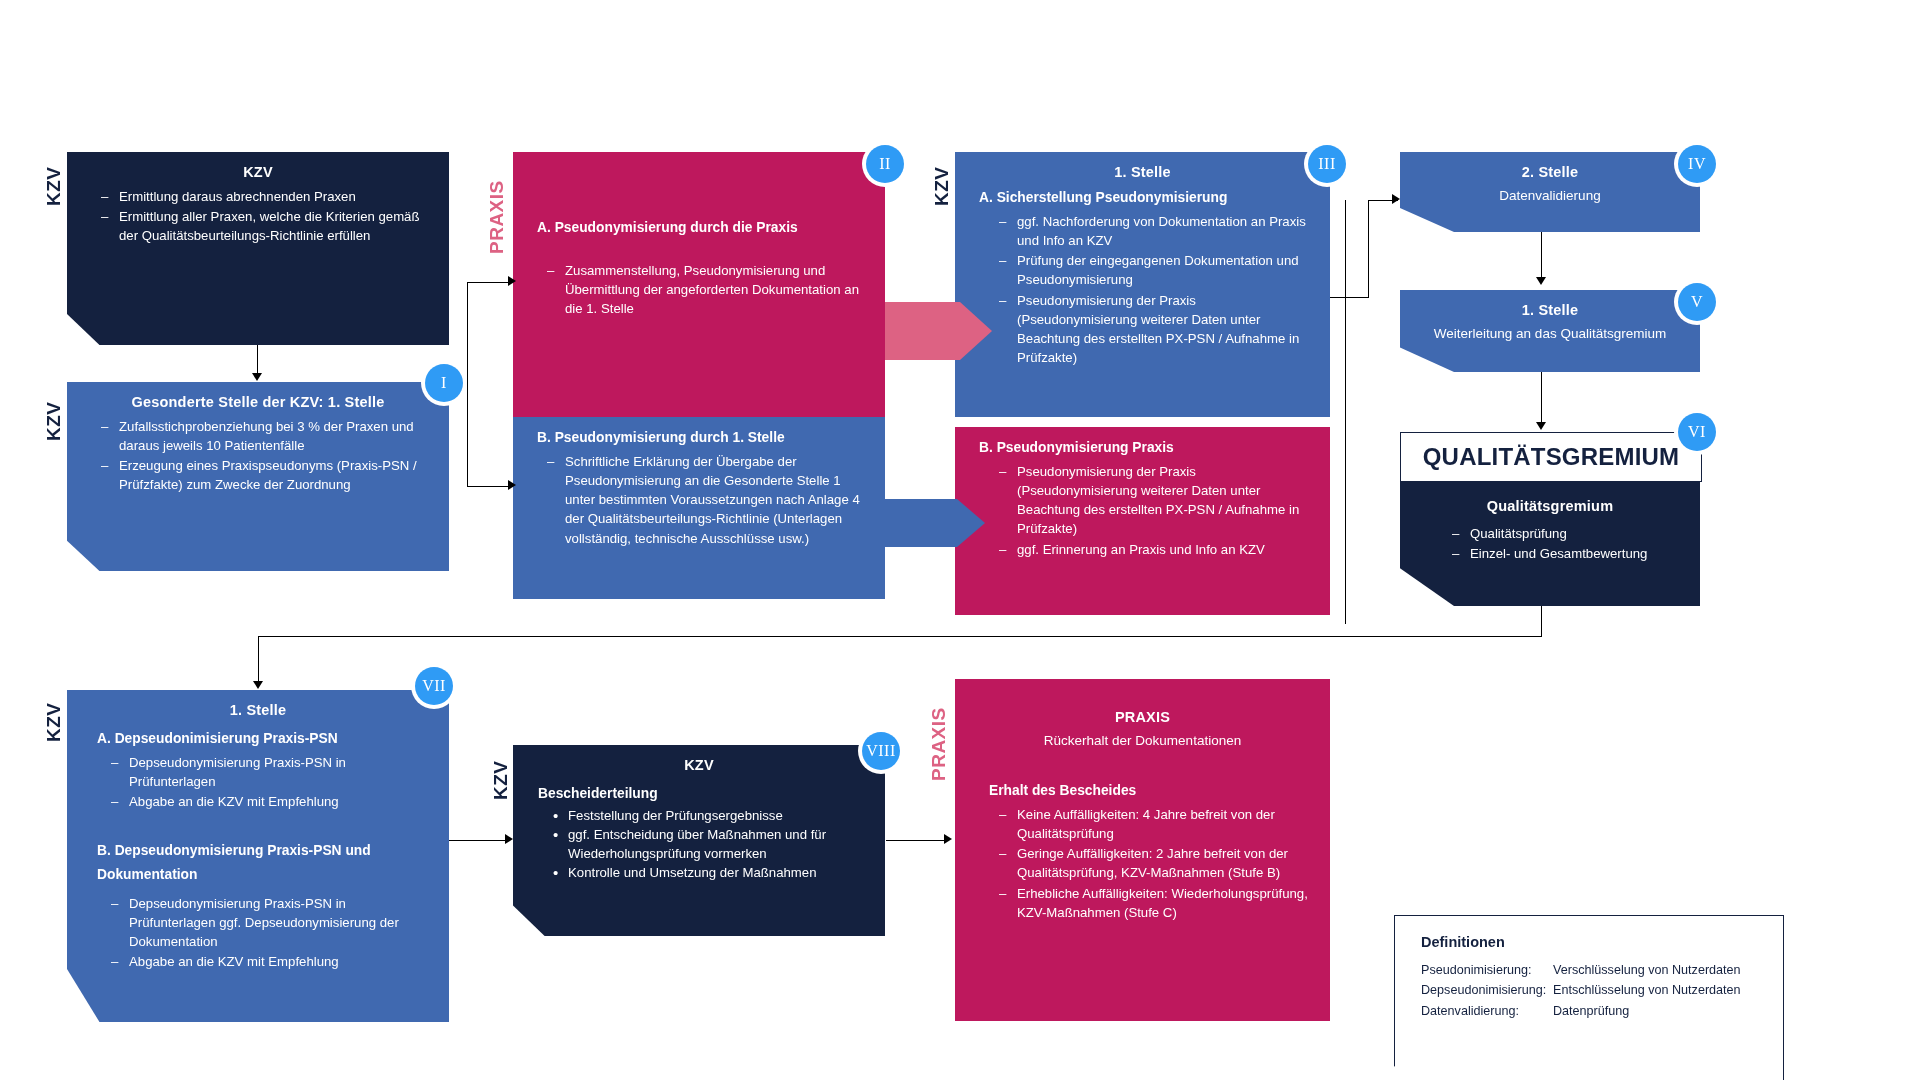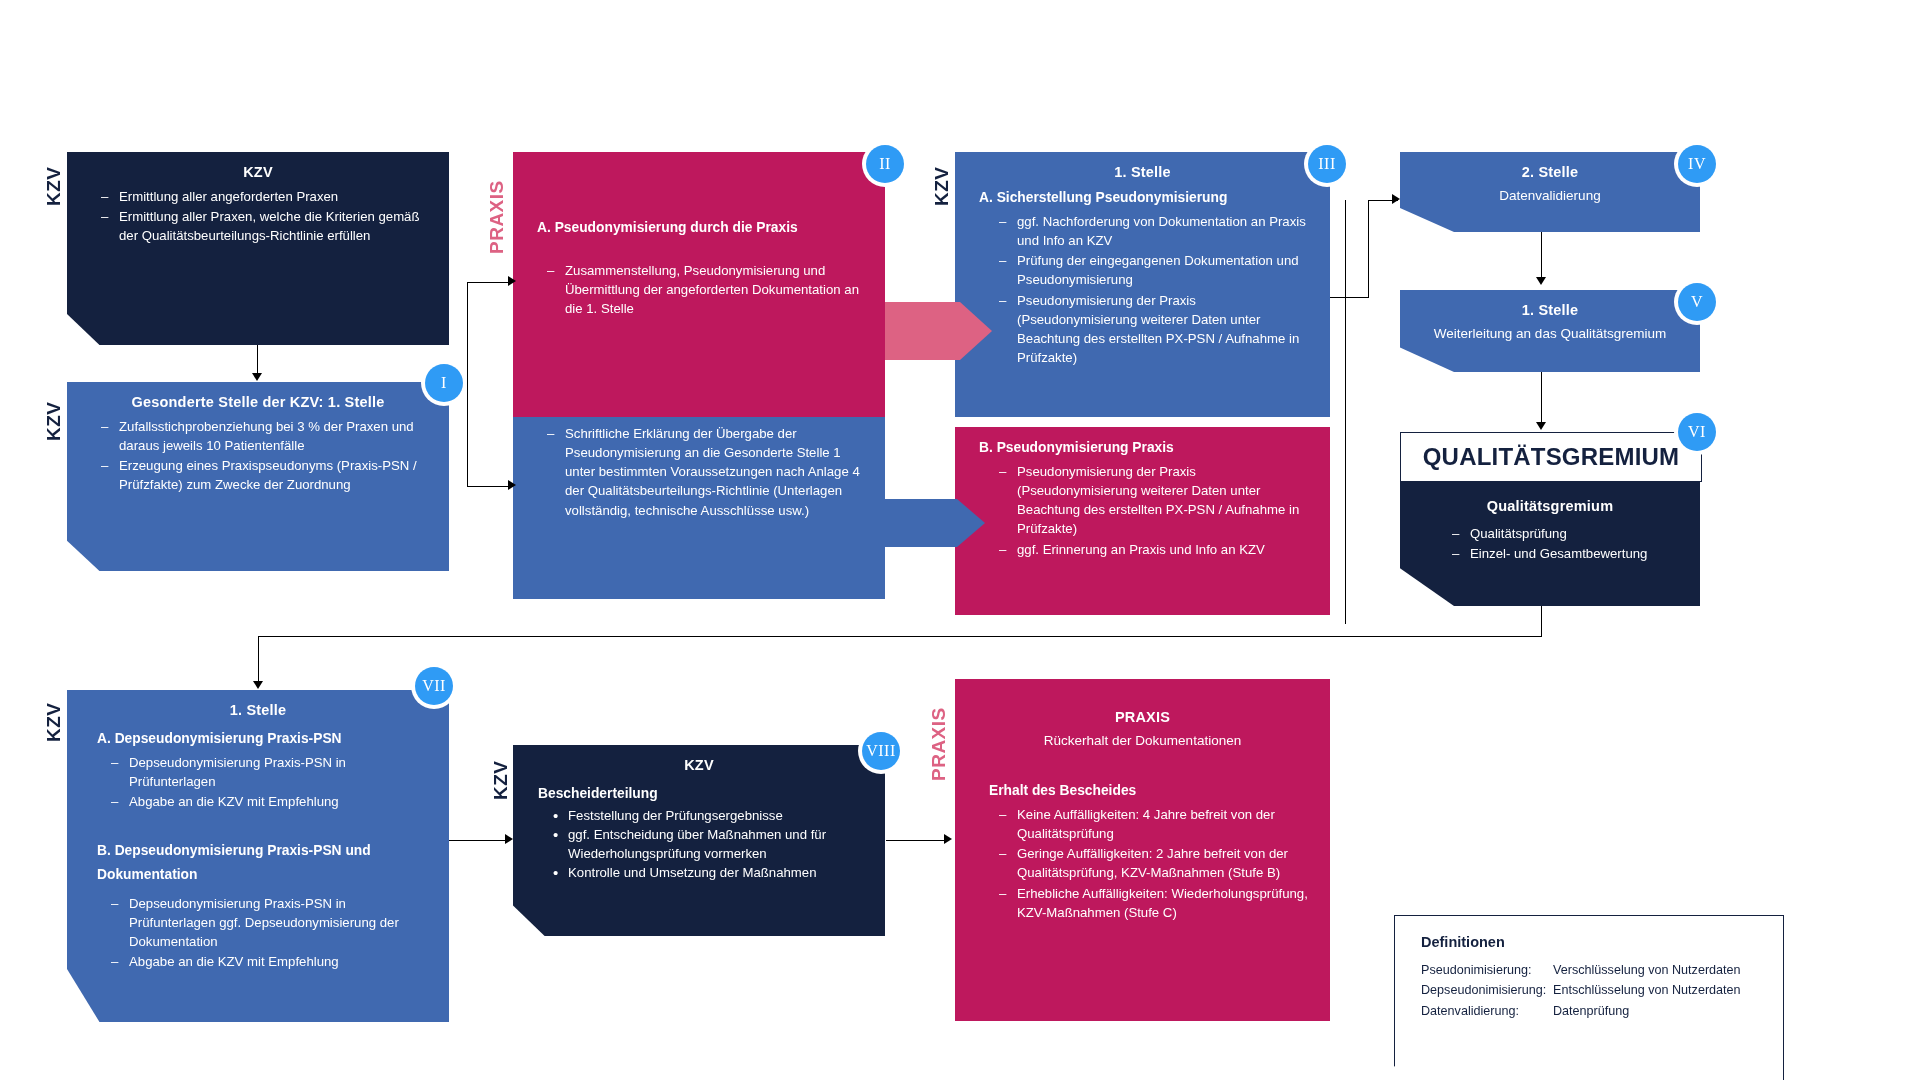--- a/index.html
+++ b/index.html
@@ -109,21 +109,21 @@
 </style>
 </head>
 <body>
 
 <div class="stage">
 
   <div class="vtag kzv" style="left:44px;top:144px;height:62px;">KZV</div>
   <div class="box navy clip-corner" style="left:67px;top:152px;width:382px;height:193px;">
     <div class="bx-title">KZV</div>
     <ul class="list">
-      <li>Ermittlung aller angeforderten Praxen</li>
+      <li>Ermittlung daraus abrechnenden Praxen</li>
       <li>Ermittlung aller Praxen, welche die Kriterien gemäß der Qualitätsbeurteilungs-Richtlinie erfüllen</li>
     </ul>
   </div>
 
   <div class="ln lv" style="left:257px;top:345px;height:30px;"></div>
   <div class="arrow-d" style="left:252px;top:373px;"></div>
 
   <div class="vtag kzv" style="left:44px;top:379px;height:62px;">KZV</div>
   <div class="box blue clip-corner" style="left:67px;top:382px;width:382px;height:189px;">
     <div class="bx-title">Gesonderte Stelle der KZV: 1. Stelle</div>
@@ -143,20 +143,21 @@
   <div class="vtag praxis" style="left:487px;top:144px;height:110px;">PRAXIS</div>
   <div class="box pink" style="left:513px;top:152px;width:372px;height:265px;">
     <div class="bx-head" style="padding-top:68px;">A. Pseudonymisierung durch die Praxis</div>
     <ul class="list" style="margin-top:26px;">
       <li>Zusammenstellung, Pseudonymisierung und Übermittlung der angeforderten Dokumentation an die 1. Stelle</li>
     </ul>
   </div>
   <div class="badge" style="left:866px;top:145px;">II</div>
 
   <div class="box blue" style="left:513px;top:417px;width:372px;height:182px;">
+    <div class="bx-head">B. Pseudonymisierung durch 1. Stelle</div>
     <ul class="list">
       <li>Schriftliche Erklärung der Übergabe der Pseudonymisierung an die Gesonderte Stelle 1 unter bestimmten Voraussetzungen nach Anlage 4 der Qualitätsbeurteilungs-Richtlinie (Unterlagen vollständig, technische Ausschlüsse usw.)</li>
     </ul>
   </div>
 
   <div class="pinkarrow" style="left:885px;top:302px;width:75px;height:58px;"></div>
   <div class="pinkhead" style="left:960px;top:302px;"></div>
 
   <div class="bluearrow" style="left:885px;top:499px;width:72px;height:48px;"></div>
   <div class="bluehead" style="left:957px;top:499px;"></div>
@@ -217,21 +218,21 @@
   <div class="badge" style="left:1678px;top:413px;">VI</div>
 
   <div class="ln lv" style="left:1541px;top:606px;height:30px;"></div>
   <div class="ln lh" style="left:258px;top:636px;width:1284px;"></div>
   <div class="ln lv" style="left:258px;top:636px;height:47px;"></div>
   <div class="arrow-d" style="left:253px;top:681px;"></div>
 
   <div class="vtag kzv" style="left:44px;top:680px;height:62px;">KZV</div>
   <div class="box blue clip-corner" style="left:67px;top:690px;width:382px;height:332px;">
     <div class="bx-title">1. Stelle</div>
-    <div class="bx-head ind">A. Depseudonymisierung Praxis-PSN</div>
+    <div class="bx-head ind">A. Depseudonimisierung Praxis-PSN</div>
     <ul class="list tight">
       <li>Depseudonymisierung Praxis-PSN in Prüfunterlagen</li>
       <li>Abgabe an die KZV mit Empfehlung</li>
     </ul>
     <div class="bx-head ind" style="padding-top:27px;line-height:1.72;">B. Depseudonymisierung Praxis-PSN und Dokumentation</div>
     <ul class="list tight">
       <li>Depseudonymisierung Praxis-PSN in Prüfunterlagen ggf. Depseudonymisierung der Dokumentation</li>
       <li>Abgabe an die KZV mit Empfehlung</li>
     </ul>
   </div>

